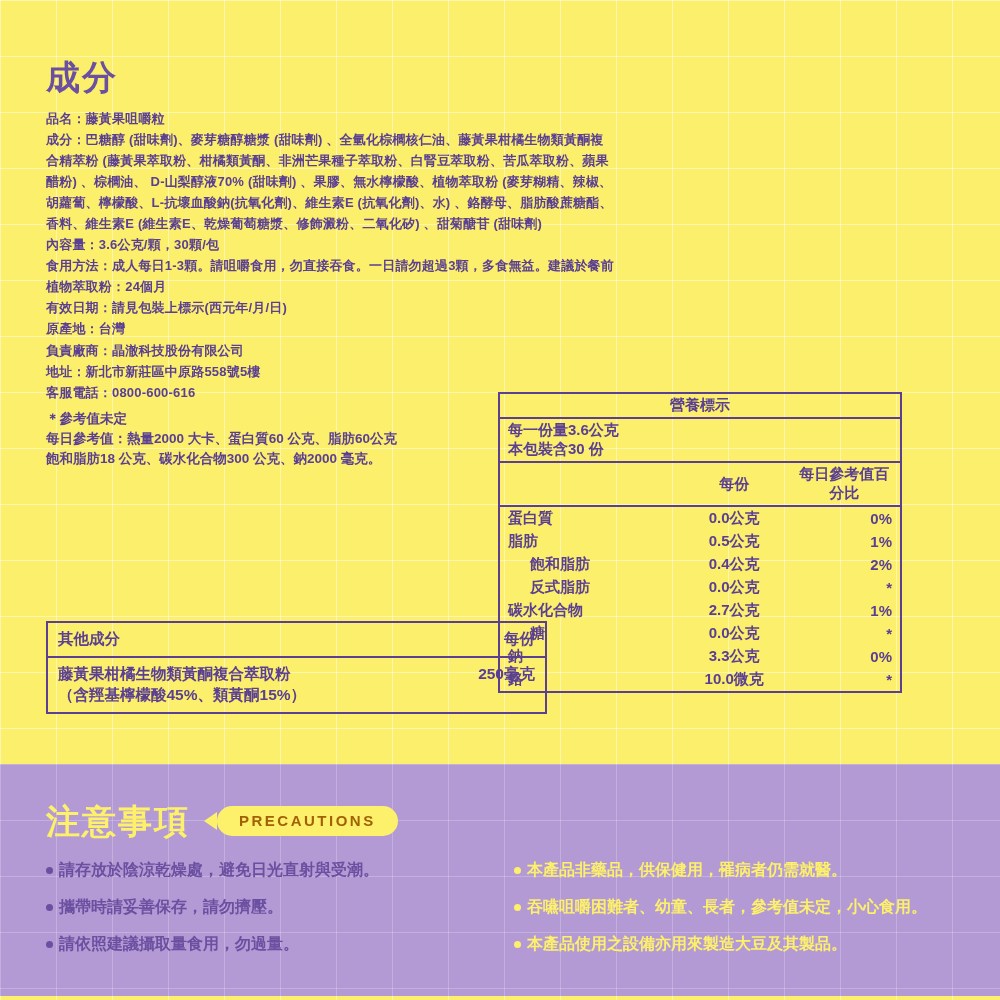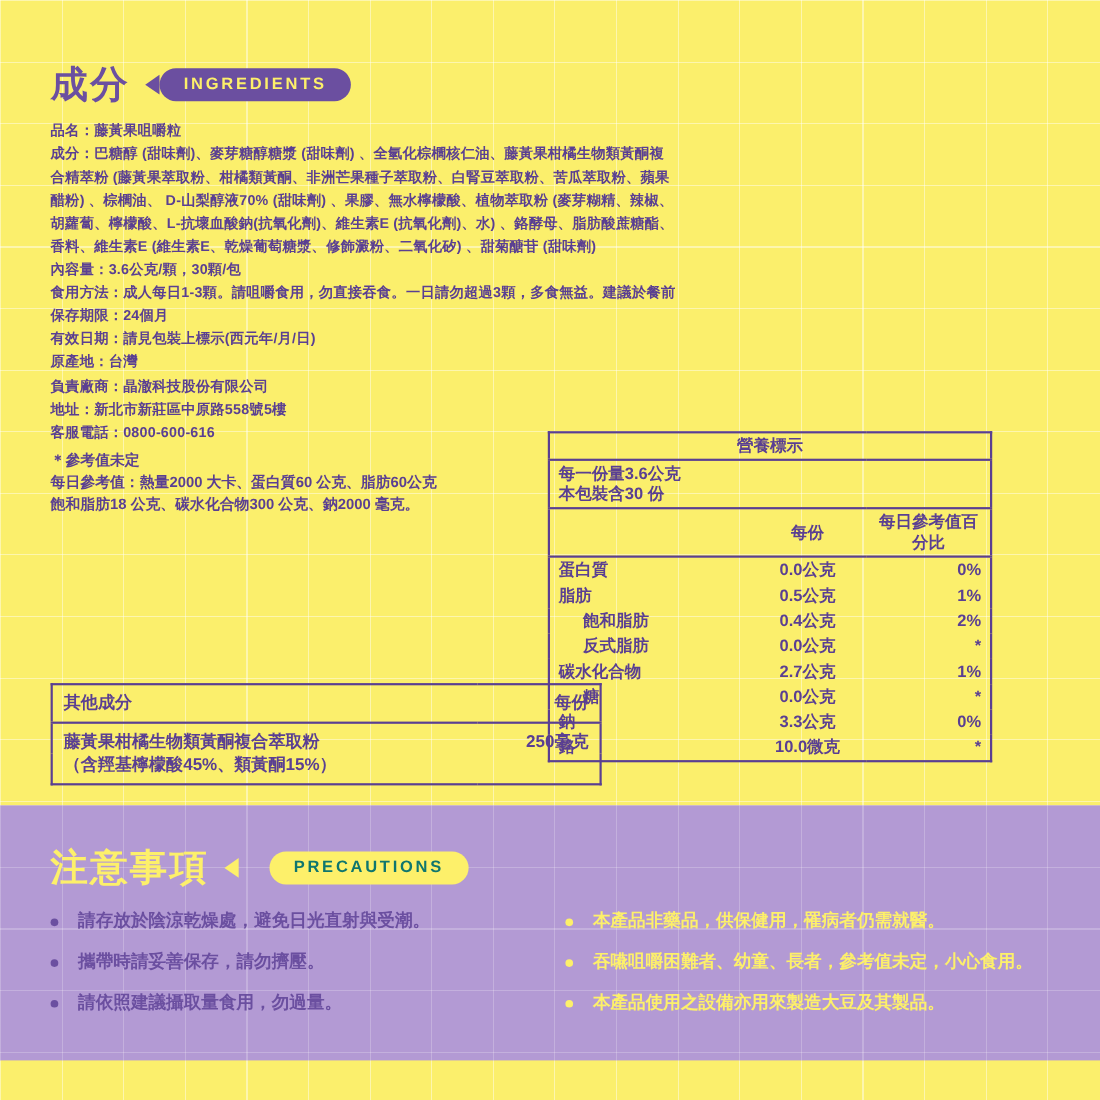--- a/index.html
+++ b/index.html
@@ -17,21 +17,21 @@
     background:
       repeating-linear-gradient(to right, rgba(255,255,255,0.45) 0 1px, transparent 1px 56px),
       repeating-linear-gradient(to bottom, rgba(255,255,255,0.45) 0 1px, transparent 1px 56px),
       #fbef6c;
   }
   .ingredients-section {
     position:absolute; left:0; top:0; width:1000px; height:872px;
     padding:60px 46px 0 46px;
   }
   .precautions-section {
-    position:absolute; left:0; top:732px; width:1000px; height:232px;
+    position:absolute; left:0; top:764px; width:1000px; height:232px;
     background:
       repeating-linear-gradient(to right, rgba(255,255,255,0.22) 0 1px, transparent 1px 56px),
       repeating-linear-gradient(to bottom, rgba(255,255,255,0.22) 0 1px, transparent 1px 56px),
       #b39ad4;
     padding:40px 46px 0 46px;
   }
   .head-row { display:flex; align-items:center; gap:0px; margin-bottom:14px; }
   .head-cn {
     font-size:34px; font-weight:bold; color:#6b4fa0; letter-spacing:2px;
     line-height:1;
@@ -44,21 +44,21 @@
     border-bottom:9px solid transparent;
     border-right:13px solid #6b4fa0;
   }
   .pill-arrow.light { border-right-color:#fdf06a; }
   .pill {
     background:#6b4fa0; color:#fdf06a;
     border-radius:16px; padding:7px 22px 8px 22px;
     font-size:15px; font-weight:bold; letter-spacing:2.5px;
     line-height:1;
   }
-  .pill.light { background:#fdf06a; color:#0f766e;margin-left:28px; }
+  .pill.light { background:#fdf06a; color:#a16207; }
 
   .body-text {
     color:#5a3f92;
     font-size:13px;
     font-weight:bold;
     line-height:1.62;
     letter-spacing:0.2px;
   }
   .body-text p { margin:0; }
   .small-note { font-size:13.5px; font-weight:bold; color:#5a3f92; line-height:1.5; margin-top:6px;}
@@ -84,55 +84,51 @@
   }
   #nutrition-table table { width:100%; }
   #nutrition-table td { padding:2px 8px; font-size:15px; }
   .tcenter { text-align:center; }
   .tright { text-align:right; }
   .indent1 { padding-left:30px !important; }
 
   .prec-cols { display:flex; gap:28px; margin-top:22px; }
   .prec-col { width:470px; }
   .prec-item {
-    display:flex; align-items:flex-start; gap:18px;
+    display:flex; align-items:flex-start; gap:6px;
     color:#6b4fa0; font-size:16px; font-weight:bold;
     margin-bottom:16px; line-height:1.3;
   }
   .prec-col.right .prec-item { color:#fdf06a; }
   .dot {
     width:7px;height:7px;border-radius:50%;background:#6b4fa0;
     margin-top:7px; flex:none;
   }
   .prec-col.right .dot { background:#fdf06a; }
 </style>
 </head>
 <body>
 
 <div id="page">
 
   <section class="ingredients-section">
     <div class="head-row">
       <div class="head-cn">成分</div>
-      <div class="pill-wrap">
-        <div class="pill-arrow"></div>
-        <div class="pill">INGREDIENTS</div>
-      </div>
     </div>
 
     <div class="body-text">
       <p>品名：藤黃果咀嚼粒</p>
       <p>成分：巴糖醇 (甜味劑)、麥芽糖醇糖漿 (甜味劑) 、全氫化棕櫚核仁油、藤黃果柑橘生物類黃酮複</p>
       <p>合精萃粉 (藤黃果萃取粉、柑橘類黃酮、非洲芒果種子萃取粉、白腎豆萃取粉、苦瓜萃取粉、蘋果</p>
       <p>醋粉) 、棕櫚油、 D-山梨醇液70% (甜味劑) 、果膠、無水檸檬酸、植物萃取粉 (麥芽糊精、辣椒、</p>
       <p>胡蘿蔔、檸檬酸、L-抗壞血酸鈉(抗氧化劑)、維生素E (抗氧化劑)、水) 、鉻酵母、脂肪酸蔗糖酯、</p>
       <p>香料、維生素E (維生素E、乾燥葡萄糖漿、修飾澱粉、二氧化矽) 、甜菊醣苷 (甜味劑)</p>
       <p>內容量：3.6公克/顆，30顆/包</p>
       <p>食用方法：成人每日1-3顆。請咀嚼食用，勿直接吞食。一日請勿超過3顆，多食無益。建議於餐前</p>
-      <p>保存期限：24個月</p>
+      <p>植物萃取粉：24個月</p>
       <p>有效日期：請見包裝上標示(西元年/月/日)</p>
       <p>原產地：台灣</p>
       <p>負責廠商：晶澈科技股份有限公司</p>
       <p>地址：新北市新莊區中原路558號5樓</p>
       <p>客服電話：0800-600-616</p>
     </div>
 
     <div class="small-note">
       <div>＊參考值未定</div>
       <div>每日參考值：熱量2000 大卡、蛋白質60 公克、脂肪60公克</div>

